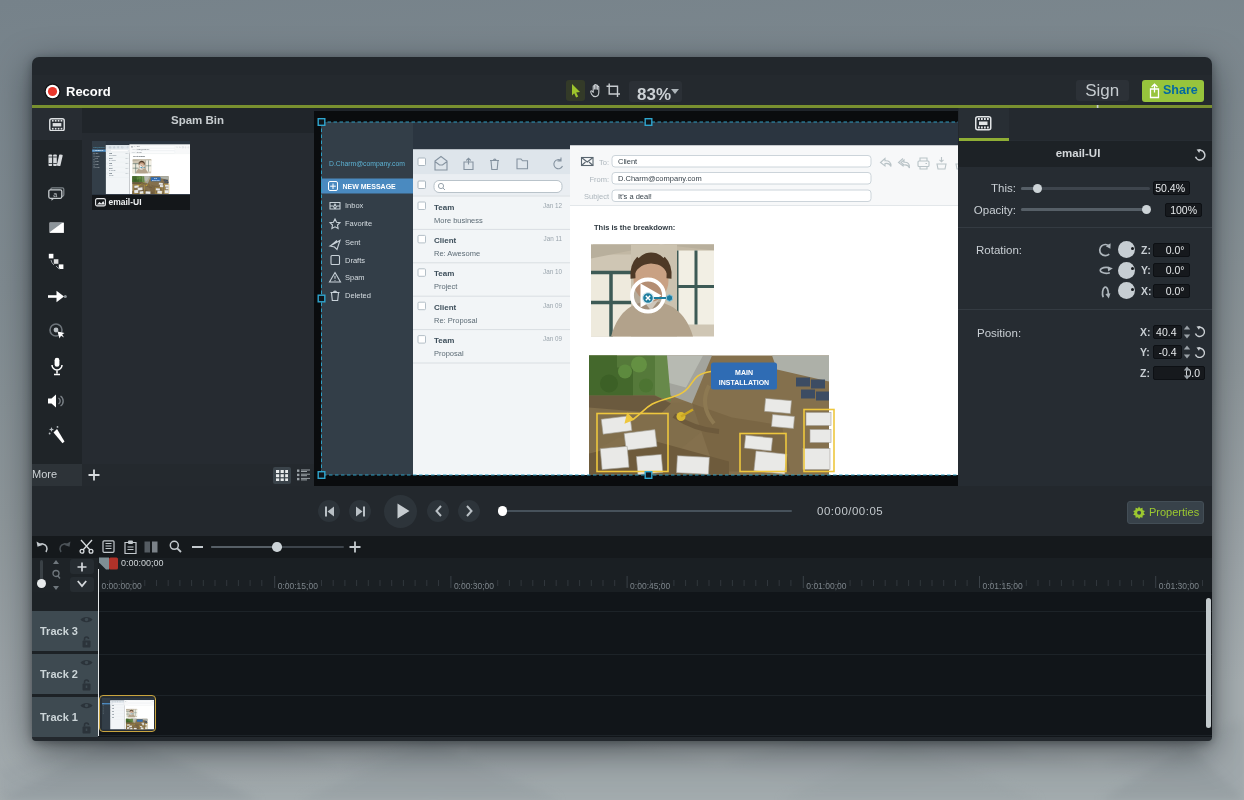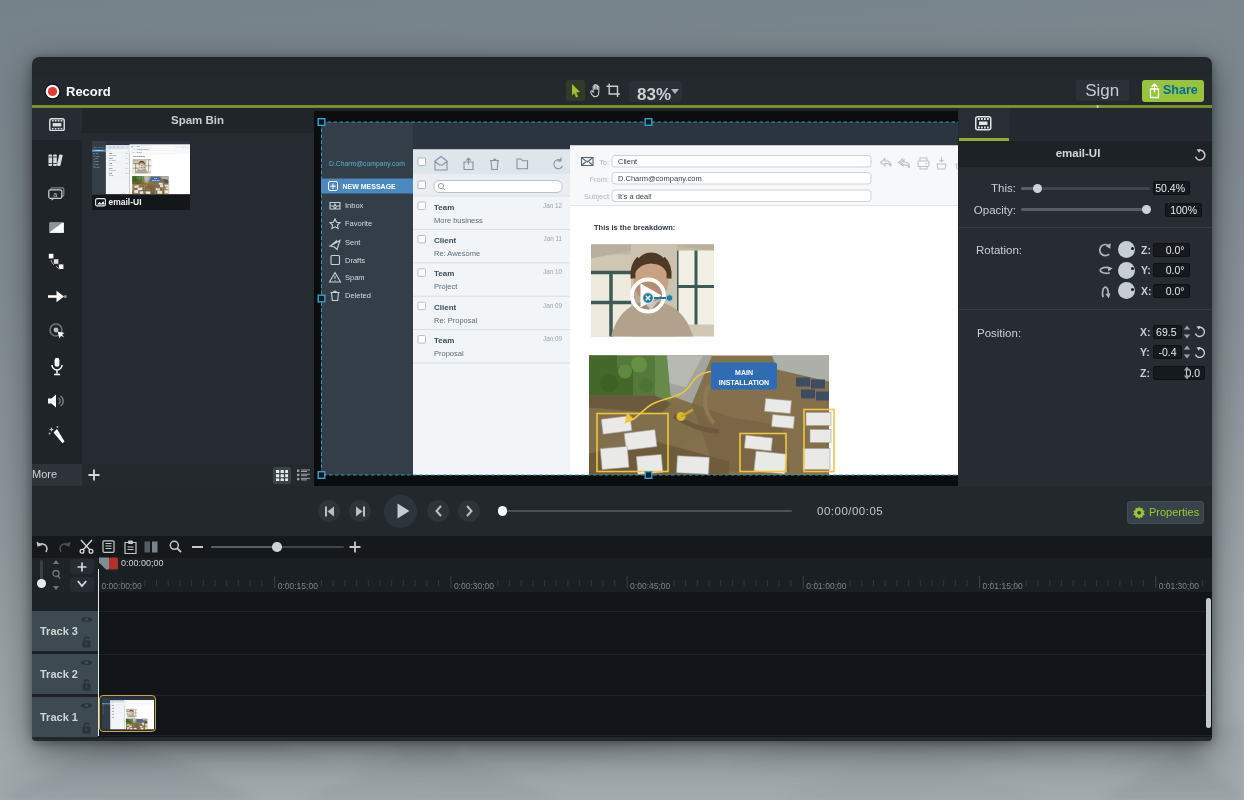--- a/index.html
+++ b/index.html
@@ -562,21 +562,21 @@
   <div class="rlabel" style="left:1141px; top:284.5px; font-weight:bold; font-size:10.5px;">X:</div>
   <div class="vbox" style="left:1153px; top:242.5px; width:36.5px; height:14px; line-height:13px; padding-right:4px;">0.0°</div>
   <div class="vbox" style="left:1153px; top:263px; width:36.5px; height:14px; line-height:13px; padding-right:4px;">0.0°</div>
   <div class="vbox" style="left:1153px; top:283.5px; width:36.5px; height:14px; line-height:13px; padding-right:4px;">0.0°</div>
   <div class="abs" style="left:958px; top:308.5px; width:254px; height:1px; background:#343b42;"></div>
 
   <div class="rlabel" style="left:977px; top:327px;">Position:</div>
   <div class="rlabel" style="left:1140px; top:325.5px; font-weight:bold; font-size:10.5px;">X:</div>
   <div class="rlabel" style="left:1140px; top:346px; font-weight:bold; font-size:10.5px;">Y:</div>
   <div class="rlabel" style="left:1140px; top:366.5px; font-weight:bold; font-size:10.5px;">Z:</div>
-  <div class="vbox" style="left:1153px; top:324.5px; width:28.5px; height:14px; line-height:13px; padding-right:4px;">69.5</div>
+  <div class="vbox" style="left:1153px; top:324.5px; width:28.5px; height:14px; line-height:13px; padding-right:4px;">40.4</div>
   <div class="vbox" style="left:1153px; top:345px; width:28.5px; height:14px; line-height:13px; padding-right:4px;">-0.4</div>
   <div class="vbox" style="left:1153px; top:365.5px; width:52px; height:14px; line-height:13px; padding-right:4px;padding-left:24px;">0.0</div>
   <svg class="abs" style="left:1183px; top:324.5px;" width="8" height="14" viewBox="0 0 8 14">
     <path d="M4,0.5 L7.2,4.5 H0.8 Z" fill="#9aa1a7"></path>
       <path d="M4,13.5 L7.2,9.5 H0.8 Z" fill="#9aa1a7"></path>
   </svg>
   <svg class="abs" style="left:1183px; top:345px;" width="8" height="14" viewBox="0 0 8 14">
     <path d="M4,0.5 L7.2,4.5 H0.8 Z" fill="#9aa1a7"></path>
       <path d="M4,13.5 L7.2,9.5 H0.8 Z" fill="#9aa1a7"></path>
   </svg>

